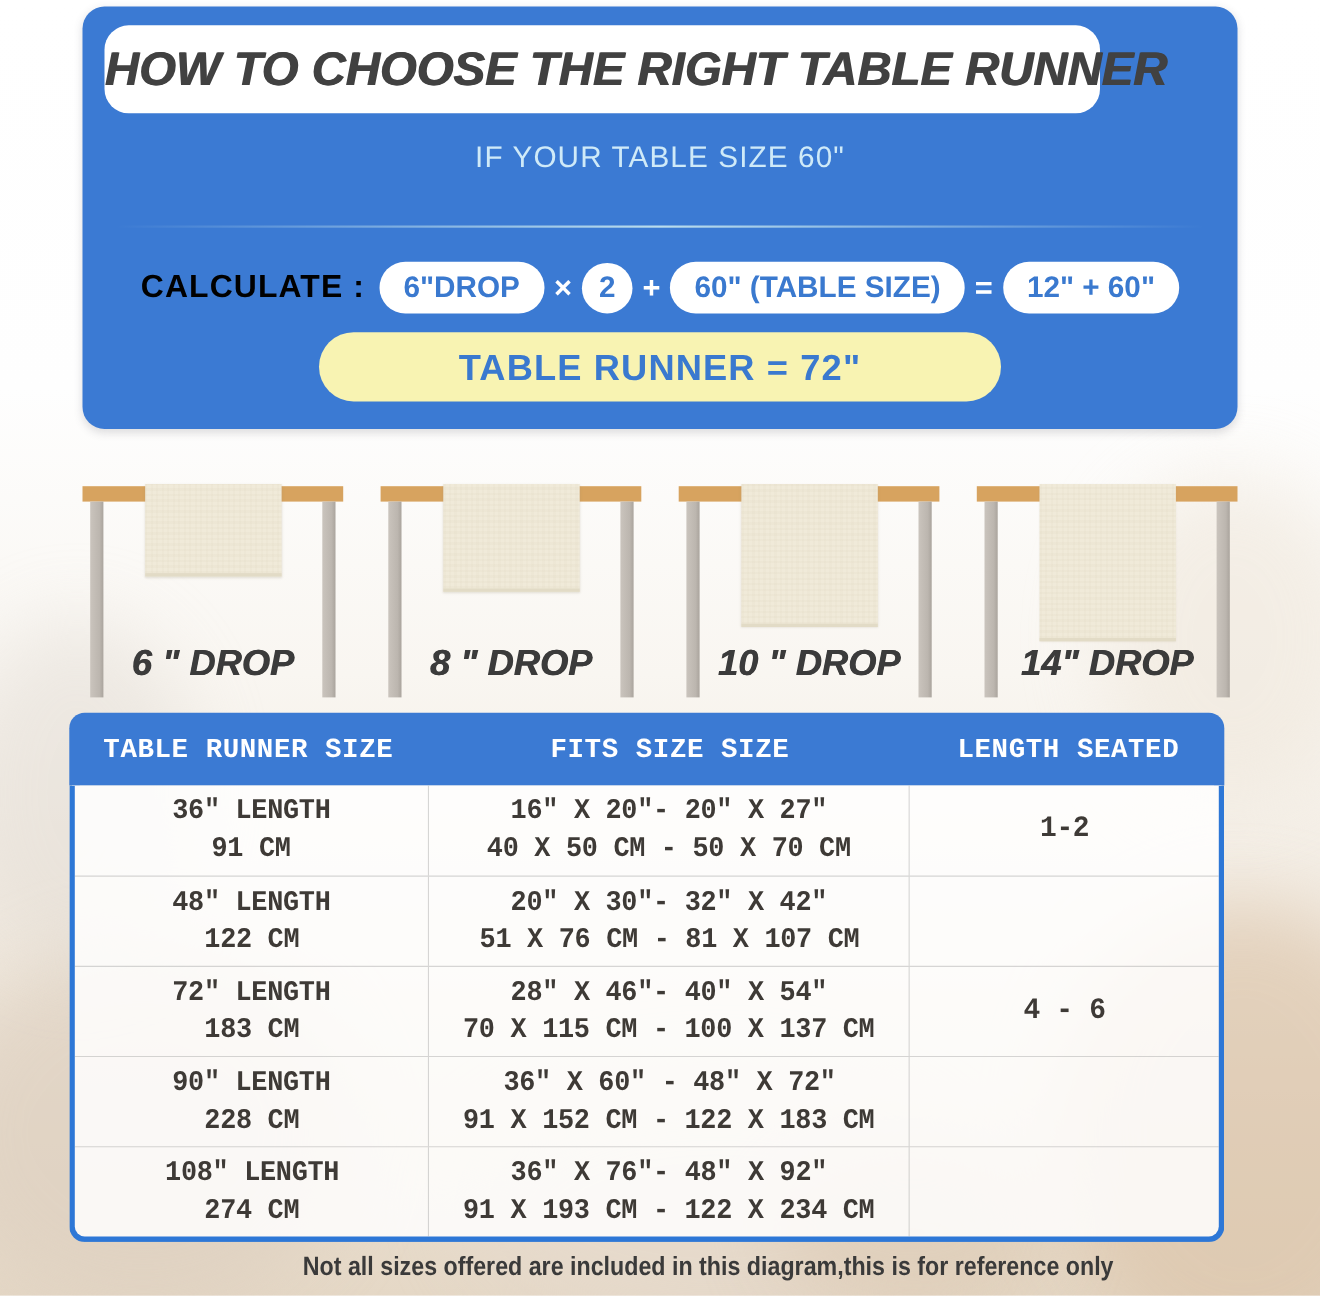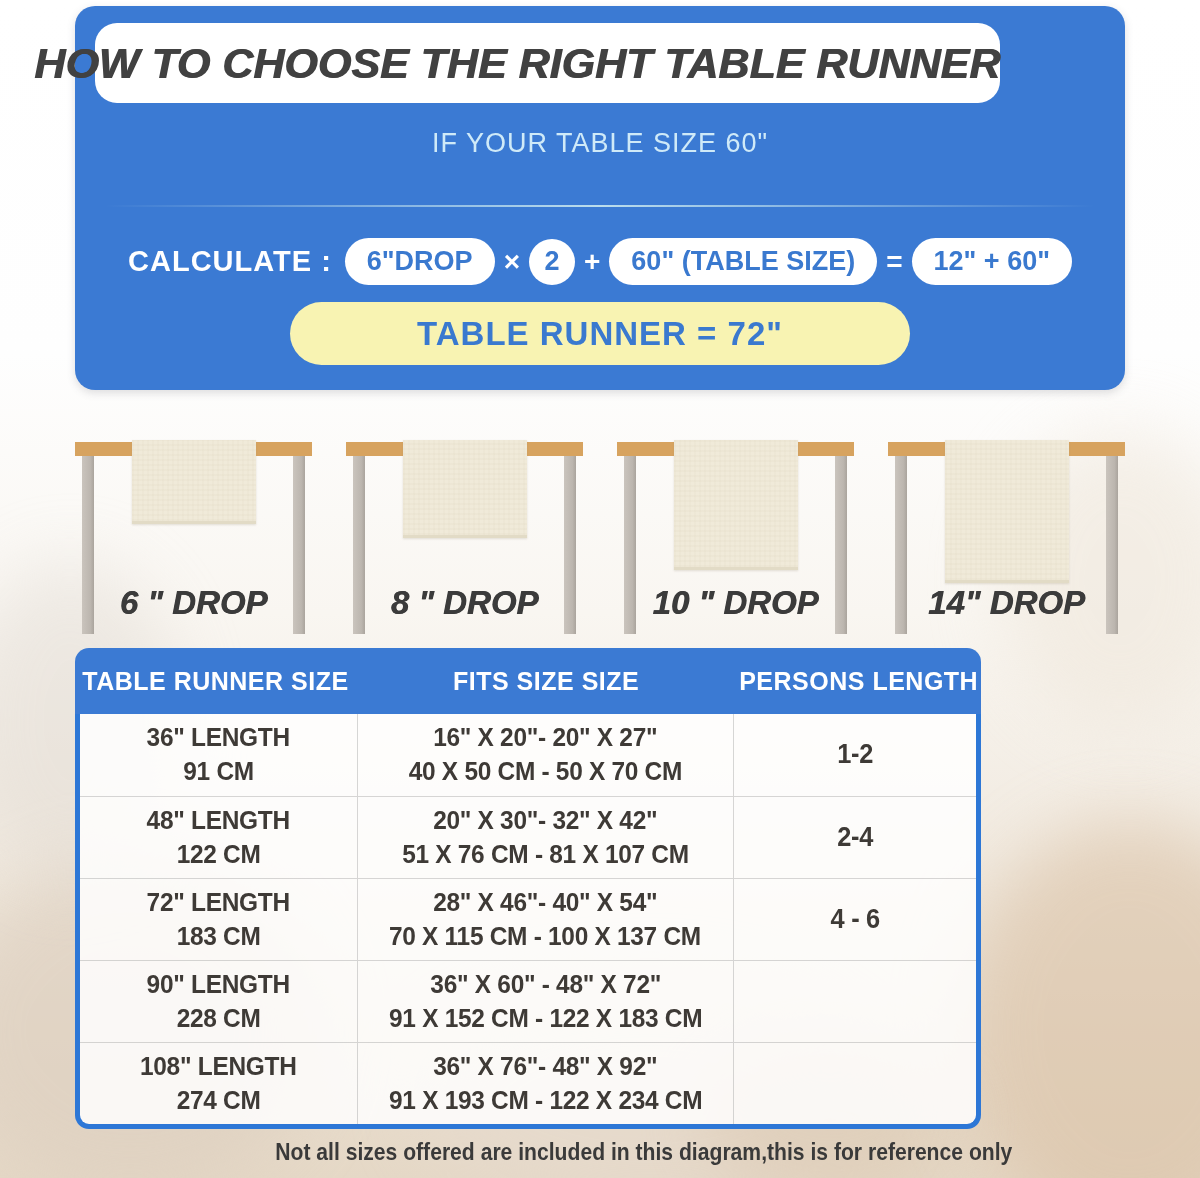--- a/index.html
+++ b/index.html
@@ -16,33 +16,33 @@
   .blob.b2 { left:960px; top:820px; width:340px; height:420px; background:#d9bfa2; opacity:.55; }
   .blob.b3 { left:420px; top:980px; width:460px; height:240px; background:#e6dace; opacity:.5; }
   .blob.b4 { left:1000px; top:430px; width:240px; height:300px; background:#efe7db; opacity:.6; }
   .blob.b5 { left:-40px; top:560px; width:220px; height:320px; background:#ddd6ce; opacity:.4; }
   .blob.b6 { left:700px; top:1040px; width:260px; height:160px; background:#d9c4ab; opacity:.45; }
 
   
   .hero { position:absolute; left:75px; top:6px; width:1050px; height:384px;
     background:#3b7ad3; border-radius:20px; box-shadow:0 3px 8px rgba(80,80,90,.18); }
   .title-box { position:absolute; left:20px; top:17px; width:905px; height:80px;
-    background:#ffffff; border-radius:22px; display:flex; align-items:center; justify-content:flex-end; }
+    background:#ffffff; border-radius:22px; display:flex; align-items:center; justify-content:flex-start; }
   .title-box h1 { font-size:43px; font-weight:bold; font-style:italic; color:#414141;
     letter-spacing:0; white-space:nowrap; text-shadow:1px 0 0 #414141; }
   .sub1 { position:absolute; top:122px; width:100%; text-align:center;
     color:#cfeaf8; font-size:27px; letter-spacing:1px; font-weight:400; }
   .sub2 { position:absolute; top:158px; width:100%; text-align:center;
     color:#cfeaf8; font-size:27px; letter-spacing:1px; font-weight:400; }
   .glow-line { position:absolute; top:199px; left:30px; right:30px; height:2px;
     background:linear-gradient(90deg,rgba(255,255,255,0) 0%,rgba(230,255,245,.75) 50%,rgba(255,255,255,0) 100%); }
 
   .calc-row { position:absolute; top:232px; left:0; width:100%;
     display:flex; align-items:center; justify-content:center; gap:9px; }
-  .calc-label { color:#ffffff; font-weight:bold; font-size:29px; letter-spacing:1px; margin-right:4px; white-space:nowrap; }
+  .calc-label { color:#000000; font-weight:bold; font-size:29px; letter-spacing:1px; margin-right:4px; white-space:nowrap; }
   .pill { background:#ffffff; color:#3a79cf; font-weight:bold; font-size:27px;
     padding:8px 22px; border-radius:26px; white-space:nowrap; }
   .pill.circle { width:46px; height:46px; padding:0; border-radius:50%;
     display:flex; align-items:center; justify-content:center; }
   .op { color:#ffffff; font-weight:bold; font-size:28px; }
 
   .result-pill { position:absolute; top:296px; left:50%; transform:translateX(-50%);
     width:620px; height:63px; background:#f8f3b2; border-radius:32px;
     display:flex; align-items:center; justify-content:center;
     color:#3a79cf; font-weight:bold; font-size:33px; letter-spacing:1px; white-space:nowrap; }
@@ -62,21 +62,21 @@
     border-bottom:3px solid #e2dbc6; box-shadow:0 1px 2px rgba(150,140,115,.25); }
   .diagram.d6  .runner { height:84px; }
   .diagram.d8  .runner { height:98px; }
   .diagram.d10 .runner { height:130px; }
   .diagram.d14 .runner { height:143px; }
   .drop-label { position:absolute; bottom:24px; left:0; width:100%; text-align:center;
     font-size:33px; font-weight:bold; font-style:italic; color:#3b3b3b;
     text-shadow:0.6px 0 0 #3b3b3b; white-space:nowrap; }
 
   
-  .size-table { position:absolute; left:75px; top:648px; width:906px; }
+  .size-table { position:absolute; left:63px; top:648px; width:1050px;font-family:Liberation Mono, monospace; }
   .thead { height:66px; background:#3b7ad3; border-radius:14px 14px 0 0;
     display:grid; grid-template-columns:31% 42% 27%; align-items:center; }
   .thead .hcell { text-align:center; color:#ffffff; font-weight:bold; font-size:25px; letter-spacing:.5px; }
   .tbody { background:rgba(255,255,255,.84); border:5px solid #2d77d6; border-top:none;
     border-radius:0 0 14px 14px; overflow:hidden; }
   .trow { display:grid; grid-template-columns:31% 42% 27%; height:82px; }
   .trow + .trow { border-top:1px solid rgba(150,150,150,.38); }
   .tcell { display:flex; flex-direction:column; align-items:center; justify-content:center;
     text-align:center; line-height:1.3; }
   .tcell.c1, .tcell.c2 { border-right:1px solid rgba(150,150,150,.38); }
@@ -149,21 +149,21 @@
       <div class="leg right"></div>
       <div class="runner"></div>
       <div class="drop-label">14" DROP</div>
     </div>
   </section>
 
   <section class="size-table">
     <div class="thead">
       <div class="hcell">TABLE RUNNER SIZE</div>
       <div class="hcell">FITS SIZE SIZE</div>
-      <div class="hcell">PERSONS LENGTH</div>
+      <div class="hcell">LENGTH SEATED</div>
     </div>
     <div class="tbody">
 
       <div class="trow">
         <div class="tcell c1">
           <span class="ln">36" LENGTH</span>
           <span class="ln">91 CM</span>
         </div>
         <div class="tcell c2">
           <span class="ln">16" X 20"- 20" X 27"</span>
@@ -175,23 +175,20 @@
       </div>
 
       <div class="trow">
         <div class="tcell c1">
           <span class="ln">48" LENGTH</span>
           <span class="ln">122 CM</span>
         </div>
         <div class="tcell c2">
           <span class="ln">20" X 30"- 32" X 42"</span>
           <span class="ln">51 X 76 CM - 81 X 107 CM</span>
-        </div>
-        <div class="tcell c3">
-          <span class="ln">2-4</span>
         </div>
       </div>
 
       <div class="trow">
         <div class="tcell c1">
           <span class="ln">72" LENGTH</span>
           <span class="ln">183 CM</span>
         </div>
         <div class="tcell c2">
           <span class="ln">28" X 46"- 40" X 54"</span>

